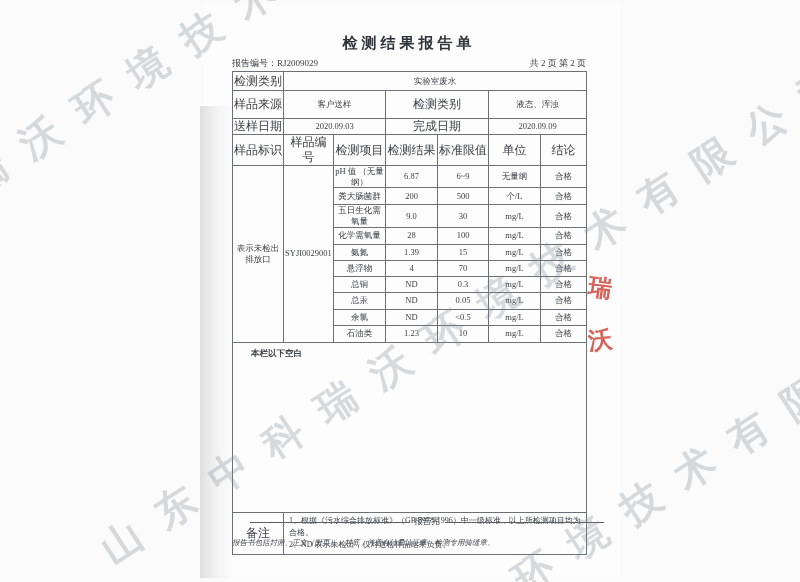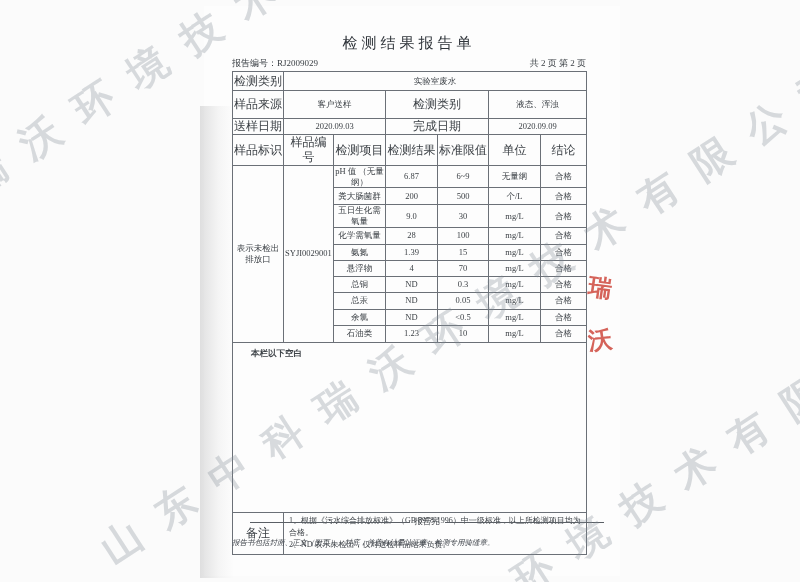--- a/index.html
+++ b/index.html
@@ -7,21 +7,21 @@
   #canvas{position:relative;width:800px;height:582px;background:#fbfbfb;overflow:hidden;}
   #paper{position:absolute;left:204px;top:6px;width:416px;height:570px;background:#fdfdfd;}
   #edge-shadow{position:absolute;left:200px;top:106px;width:34px;height:472px;
     background:linear-gradient(90deg,rgba(110,110,112,0.20),rgba(110,110,112,0.06) 55%,rgba(110,110,112,0));}
   .wm{position:absolute;white-space:nowrap;font-weight:700;font-size:40px;letter-spacing:24px;
     color:rgba(128,138,150,0.30);transform:rotate(-33deg);transform-origin:0 0;pointer-events:none;z-index:5;}
   #wm1{left:90px;top:530px;}
   #wm2{left:-260px;top:300px;}
   #wm3{left:180px;top:770px;}
   #doc-title{position:absolute;left:232px;top:34px;width:354px;text-align:center;font-size:15px;
-    font-weight:400;letter-spacing:4px;color:#2f343a;z-index:2;}
+    font-weight:700;letter-spacing:4px;color:#2f343a;z-index:2;}
   #meta-row{position:absolute;left:232px;top:57px;width:354px;display:flex;justify-content:space-between;
     font-size:9px;color:#3c4146;z-index:2;}
   table#report-table{position:absolute;left:232px;top:71px;width:354px;border-collapse:collapse;
     table-layout:fixed;z-index:2;}
   #report-table td{border:0.8px solid #6b7077;font-size:8.5px;color:#3c4146;text-align:center;
     vertical-align:middle;padding:0 1px;line-height:1.25;overflow:hidden;}
   #report-table td.lbl{font-size:12px;}
   #report-table td.remarks-cell{text-align:left;padding:2px 5px;font-size:8px;line-height:1.55;vertical-align:middle;}
   #report-table td.blank-cell{text-align:left;vertical-align:top;padding:5px 18px;font-size:8.5px;font-weight:bold;}
   #end-divider{position:absolute;left:232px;top:516px;width:354px;display:flex;align-items:center;

